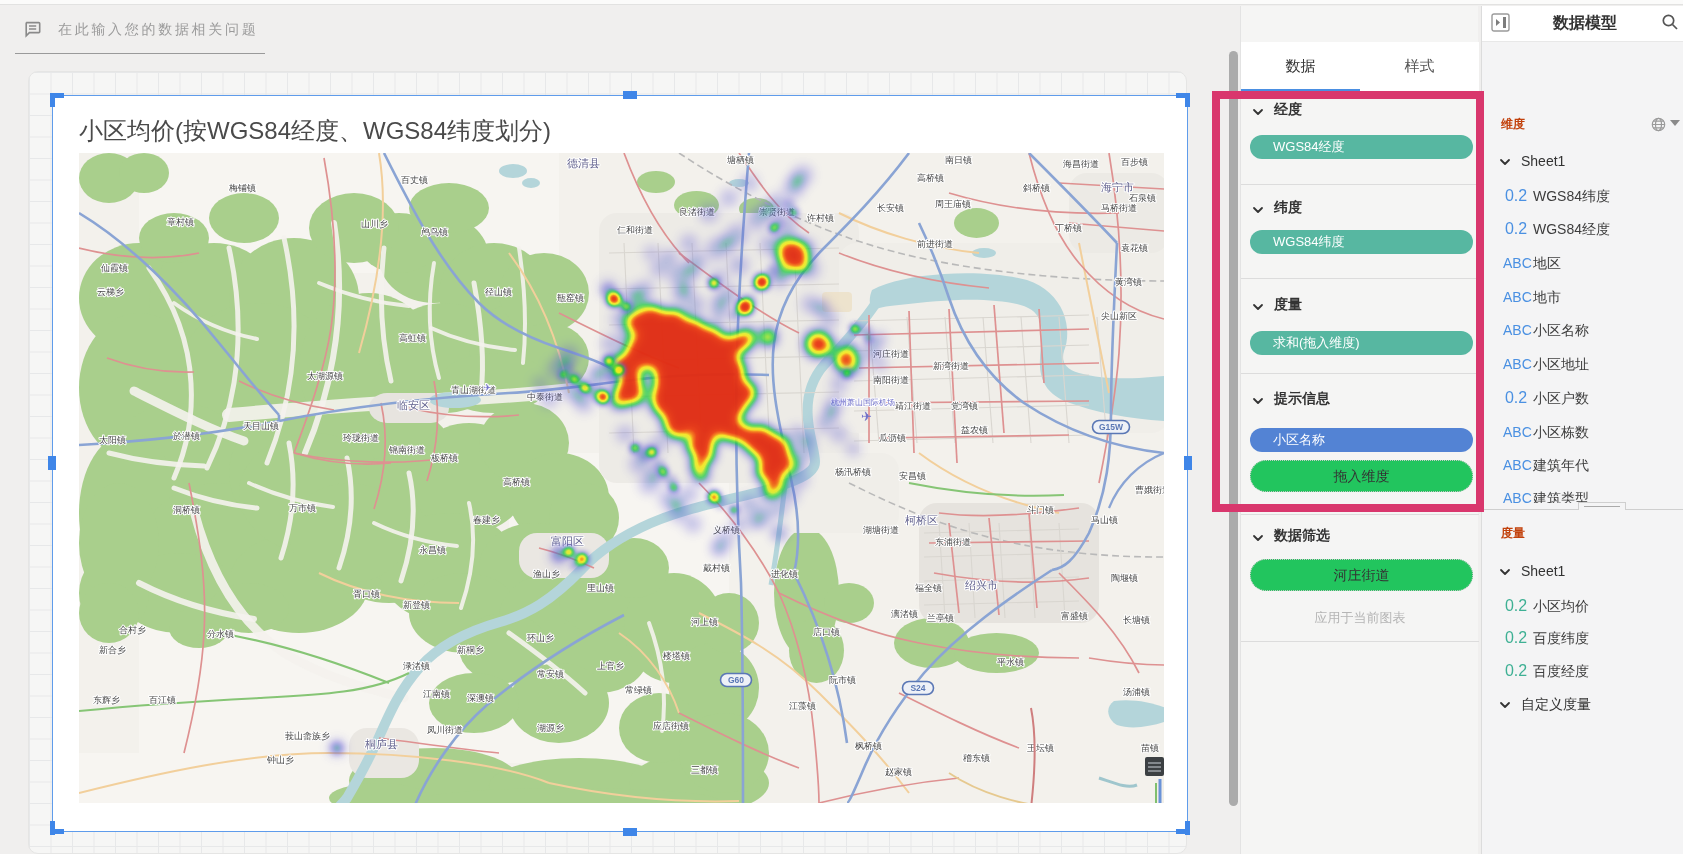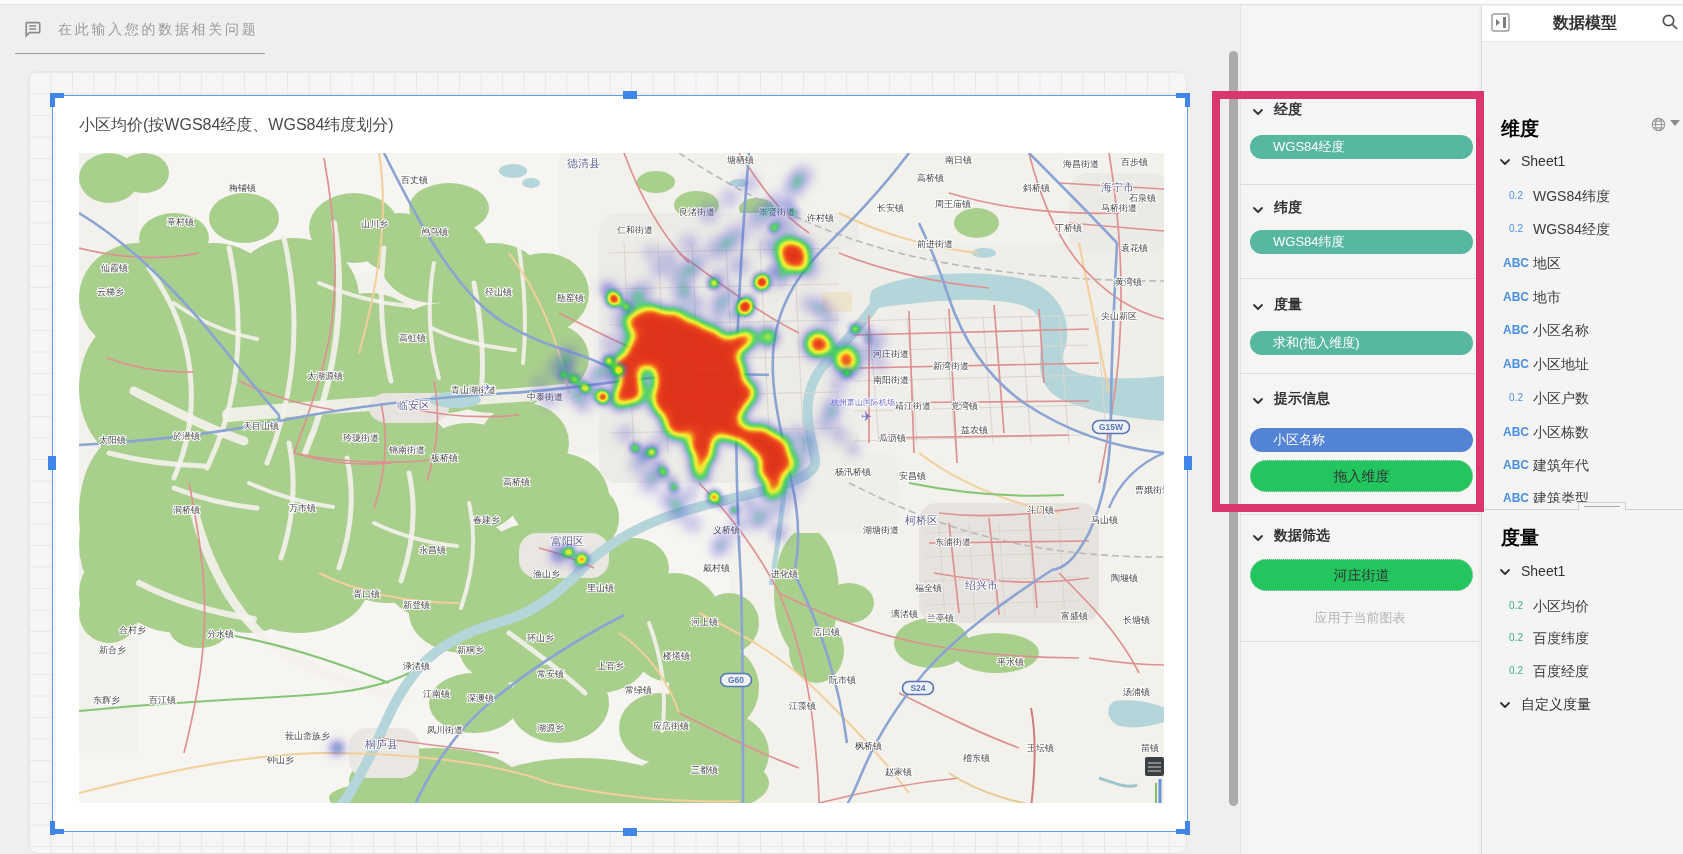--- a/index.html
+++ b/index.html
@@ -6,21 +6,21 @@
 body{background:#f0efee;position:relative}
 .abs{position:absolute}
 #topstrip{left:0;top:0;width:1683px;height:5px;background:#fbfbfa;border-bottom:1px solid #e2e2e1}
 #qicon{left:24px;top:21px;width:17px;height:17px}
 #qtext{left:58px;top:21px;font-size:14px;color:#9b9b9b;letter-spacing:2.7px}
 #qline{left:15px;top:53px;width:250px;height:1px;background:#9a9a9a}
 #gridpanel{left:28px;top:71px;width:1159px;height:783px;border-radius:10px;background:#f6f6f5;
   background-image:linear-gradient(#e7e8e9 1px,transparent 1px),linear-gradient(90deg,#e7e8e9 1px,transparent 1px);
   background-size:21.5px 21.5px;border:1px solid #e5e5e4}
 #card{left:52px;top:95px;width:1136px;height:737px;background:#fff;border:1px solid #5f9ceb}
-#title{position:absolute;left:26px;top:19px;font-size:16px;color:#4a4a4a}
+#title{position:absolute;left:26px;top:19px;font-size:24px;color:#4a4a4a}
 #mapbox{position:absolute;left:26px;top:57px;width:1210px;height:650px;overflow:hidden}
 .hnd{position:absolute;background:#3f86e8}
 #scrollbar{left:1229px;top:51px;width:9px;height:755px;background:#ababab;border-radius:4.5px}
 #midpanel{left:1240px;top:6px;width:238px;height:848px;background:#f5f5f4;border-left:1px solid #e3e3e3}
 #midhead{position:absolute;left:0;top:0;width:238px;height:36px;background:#fff;border-bottom:1px solid #e8e8e8;
   text-align:center;font-size:16px;font-weight:bold;color:#333;line-height:33px}
 #tabs{position:absolute;left:0;top:36px;width:238px;height:50px;background:#fff;border-bottom:1px solid #ebebeb}
 .tab{position:absolute;top:0;width:119px;text-align:center;font-size:15px;line-height:48px}
 #tabunder{position:absolute;left:0;top:47px;width:119px;height:3px;background:#4a8fe2}
 .sect-label{position:absolute;left:33px;font-size:14px;font-weight:600;color:#333}
@@ -29,26 +29,26 @@
 .gpill{background:#57b7a1}
 .bpill{background:#5383d4}
 .dashbtn{position:absolute;left:9px;width:223px;height:32px;border-radius:16px;background:#22c55e;border:1px dotted #c9c9c9;
   text-align:center;font-size:14px;color:#333;line-height:30px}
 .divline{position:absolute;left:0;width:238px;height:1px;background:#dcdcdc}
 #rightpanel{left:1481px;top:6px;width:202px;height:848px;background:#f4f4f5;border-left:1px solid #dcdcdc}
 #rphead{position:absolute;left:0;top:0;width:201px;height:36px;background:#fff;border-bottom:1px solid #e8e8e8}
 #rptitle{position:absolute;left:0;top:0;width:206px;text-align:center;font-size:16px;font-weight:bold;color:#333;line-height:33px}
 #dropdown{position:absolute;left:18px;top:48px;width:181px;height:34px;background:#fff;border:1px solid #d4dae4;border-radius:4px;
   text-align:center;font-size:14px;color:#333;line-height:32px}
-.rp-label{position:absolute;left:19px;font-size:19px;font-weight:600;color:#000000}
+.rp-label{position:absolute;left:19px;font-size:12px;font-weight:600;color:#c2410c}
 .row{position:absolute;left:0;width:201px;height:34px;font-size:14px;color:#3d3d3d}
 .ricon{position:absolute;left:21px;top:0;width:26px;text-align:center;line-height:34px}
 .rtext{position:absolute;left:51px;top:0;line-height:34px}
-.icon-num{font-size:10px}
-.icon-abc{font-size:12px;font-weight:bold}
+.icon-num{font-size:16px}
+.icon-abc{font-size:14px;font-weight:normal}
 .blue{color:#4a90e2}.teal{color:#3eb094}
 #pinkrect{left:1212px;top:91px;width:272px;height:421px;border:8px solid #d9376d}
 </style></head>
 <body>
 <div id="topstrip" class="abs"></div>
 <svg id="qicon" class="abs" viewBox="0 0 17 17">
     <path d="M2.2,1.6 h12.6 a0.9,0.9 0 0 1 0.9,0.9 v8.2 a0.9,0.9 0 0 1 -0.9,0.9 h-9.4 l-3.2,3.2 v-12.3 a0.9,0.9 0 0 1 0.9,-0.9 z" fill="none" stroke="#8a8a8a" stroke-width="1.6"></path>
     <path d="M5,5 h7.2 M5,8 h7.2" stroke="#8a8a8a" stroke-width="1.5"></path>
   </svg>
 <div id="qtext" class="abs">在此输入您的数据相关问题</div>
@@ -635,20 +635,25 @@
 <div class="hnd abs" style="left:50px;top:829px;width:14px;height:5px"></div>
 <div class="hnd abs" style="left:50px;top:821px;width:5px;height:14px"></div>
 <div class="hnd abs" style="left:1176px;top:829px;width:14px;height:5px"></div>
 <div class="hnd abs" style="left:1185px;top:821px;width:5px;height:14px"></div>
 <div class="hnd abs" style="left:623px;top:91px;width:14px;height:8px"></div>
 <div class="hnd abs" style="left:623px;top:828px;width:14px;height:8px"></div>
 <div class="hnd abs" style="left:48px;top:456px;width:8px;height:14px"></div>
 <div class="hnd abs" style="left:1184px;top:456px;width:8px;height:14px"></div>
 <div id="scrollbar" class="abs"></div>
 <div id="midpanel" class="abs">
+  <div id="tabs">
+    <div class="tab" style="left:0;color:#333">数据</div>
+    <div class="tab" style="left:119px;color:#555">样式</div>
+    <div id="tabunder"></div>
+  </div>
   <svg class="chev" style="left:11px;top:100px" width="12" height="12" viewBox="0 0 12 12">
       <path d="M2,4 L6,8 L10,4" fill="none" stroke="#333" stroke-width="1.8" stroke-linecap="round" stroke-linejoin="round"></path>
     </svg>
     <div class="sect-label" style="top:95px">经度</div>
     <div class="pill gpill" style="top:129px">WGS84经度</div>
     <div class="divline" style="top:178px"></div>
     <svg class="chev" style="left:11px;top:198px" width="12" height="12" viewBox="0 0 12 12">
       <path d="M2,4 L6,8 L10,4" fill="none" stroke="#333" stroke-width="1.8" stroke-linecap="round" stroke-linejoin="round"></path>
     </svg>
     <div class="sect-label" style="top:193px">纬度</div>

